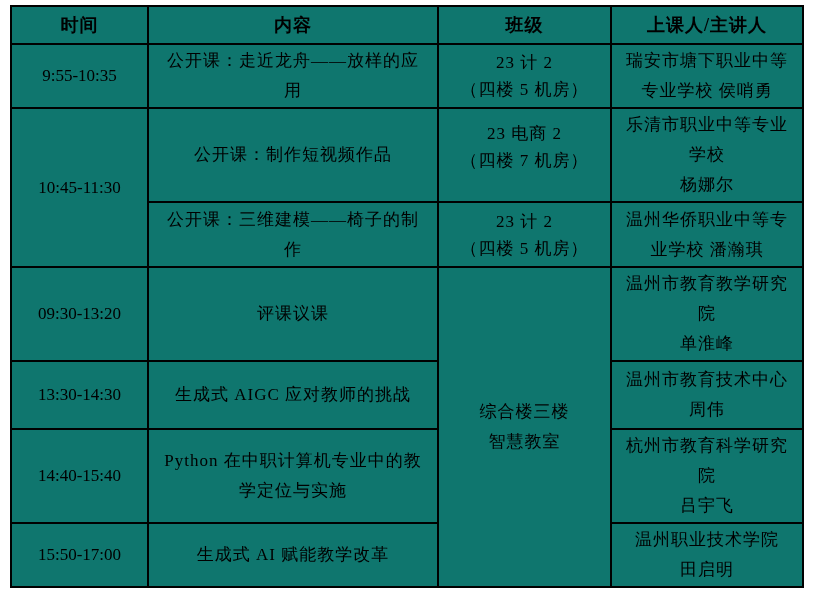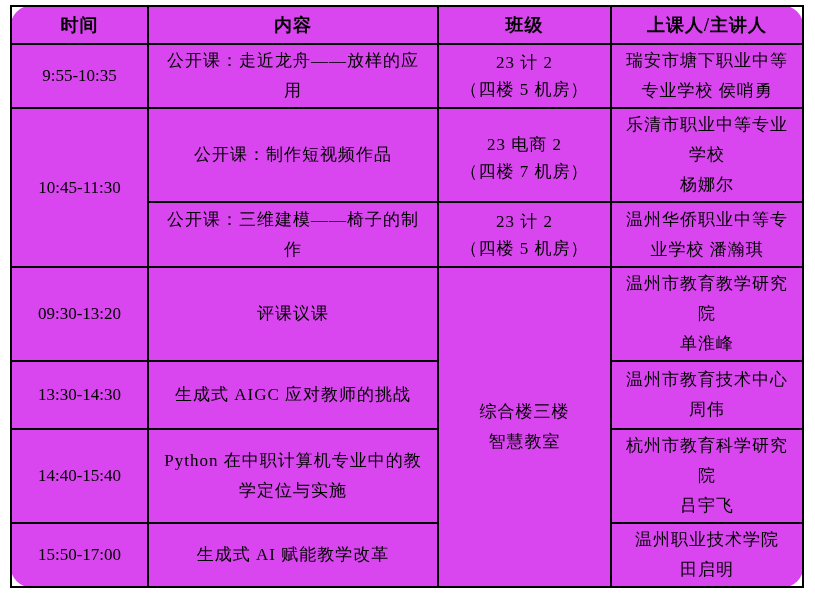--- a/index.html
+++ b/index.html
@@ -14,22 +14,21 @@
     font-family: "Liberation Serif", "DejaVu Serif", serif;
     color: #000000;
   }
   table.schedule {
     position: absolute;
     left: 10px;
     top: 5px;
     width: 792px;
     border-collapse: collapse;
     table-layout: fixed;
-    background: #d946ef;
-    border-radius: 23px;
+    background: #0f766e;
   }
   .schedule th,
   .schedule td {
     border: 2px solid #000000;
     text-align: center;
     vertical-align: middle;
     font-size: 17px;
     line-height: 30px;
     letter-spacing: 1px;
     white-space: pre-line;
@@ -43,21 +42,21 @@
   }
   .schedule td.time-col {
     letter-spacing: 0;
   }
   .schedule td.class-tight {
     line-height: 27px;
     margin-top: 37px;
   }
   .schedule td.va-top {
     vertical-align: top;
-    padding-top: 22px;
+    padding-top: 11px;
   }
 </style>
 </head>
 <body>
 
 <table class="schedule">
   <colgroup>
     <col style="width:137px">
     <col style="width:290px">
     <col style="width:173px">

